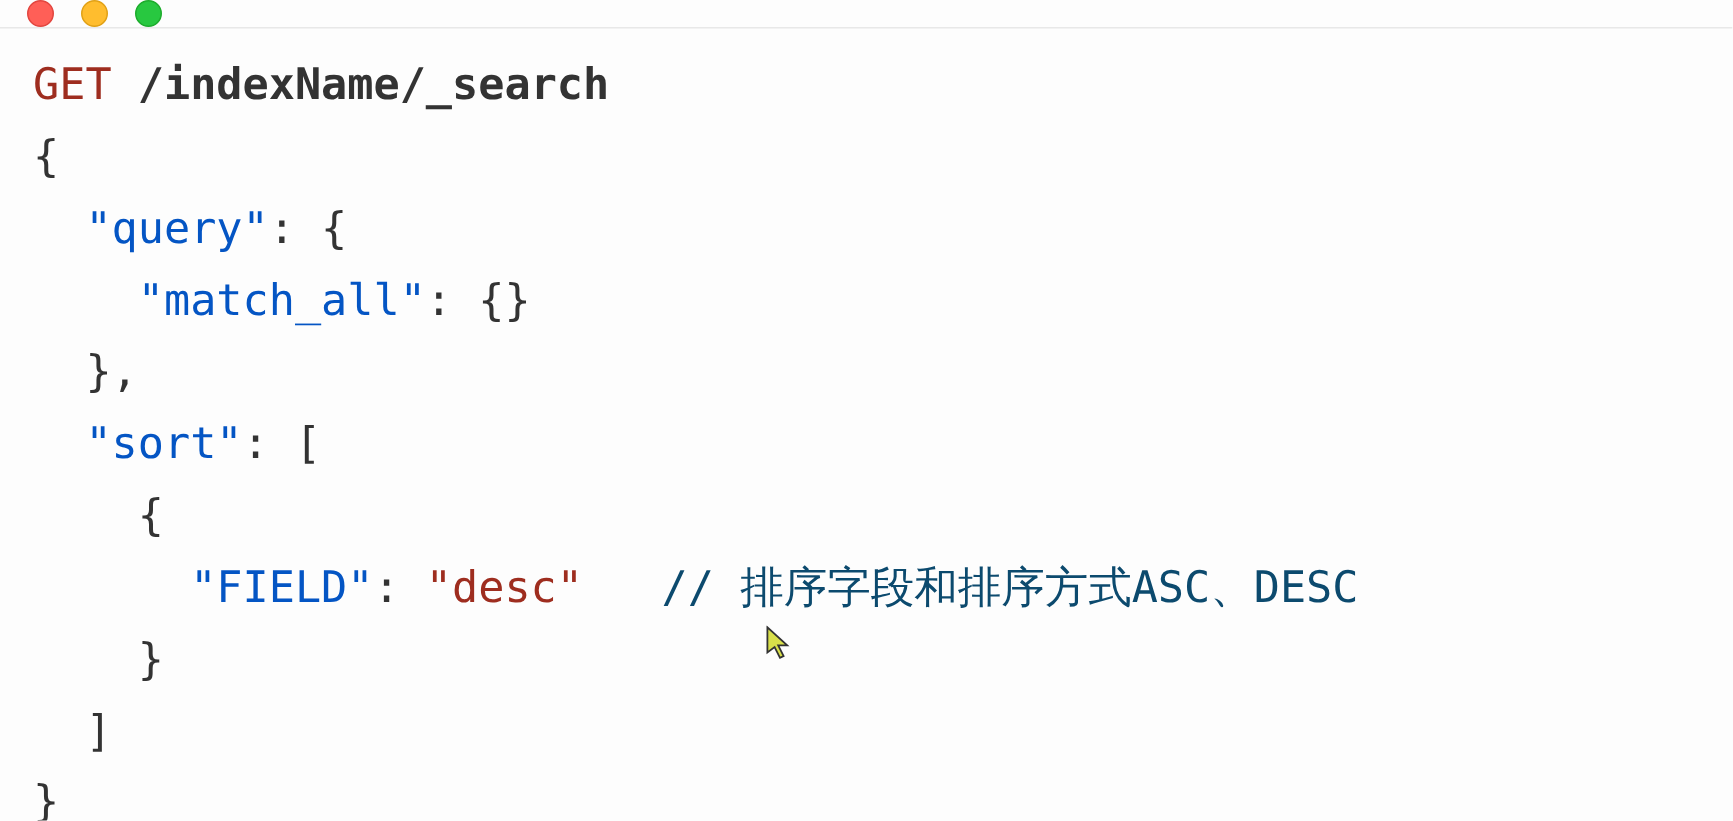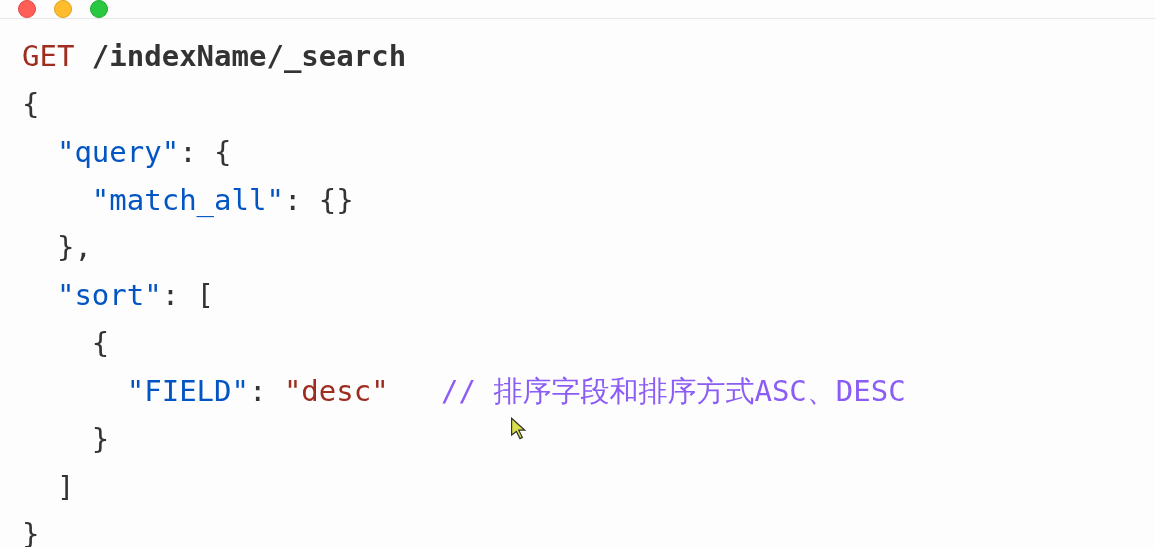--- a/index.html
+++ b/index.html
@@ -80,21 +80,21 @@
     
     .tok-key {
       color: #0455c4;
     }
     
     .tok-string {
       color: #9e2d1f;
     }
     
     .tok-comment {
-      color: #8b5cf6;
+      color: #0c4a6e;
     }
     
     .cursor-arrow {
       position: absolute;
       left: 510px;
       top: 398px;
       width: 20px;
       height: 24px;
       pointer-events: none;
     }

